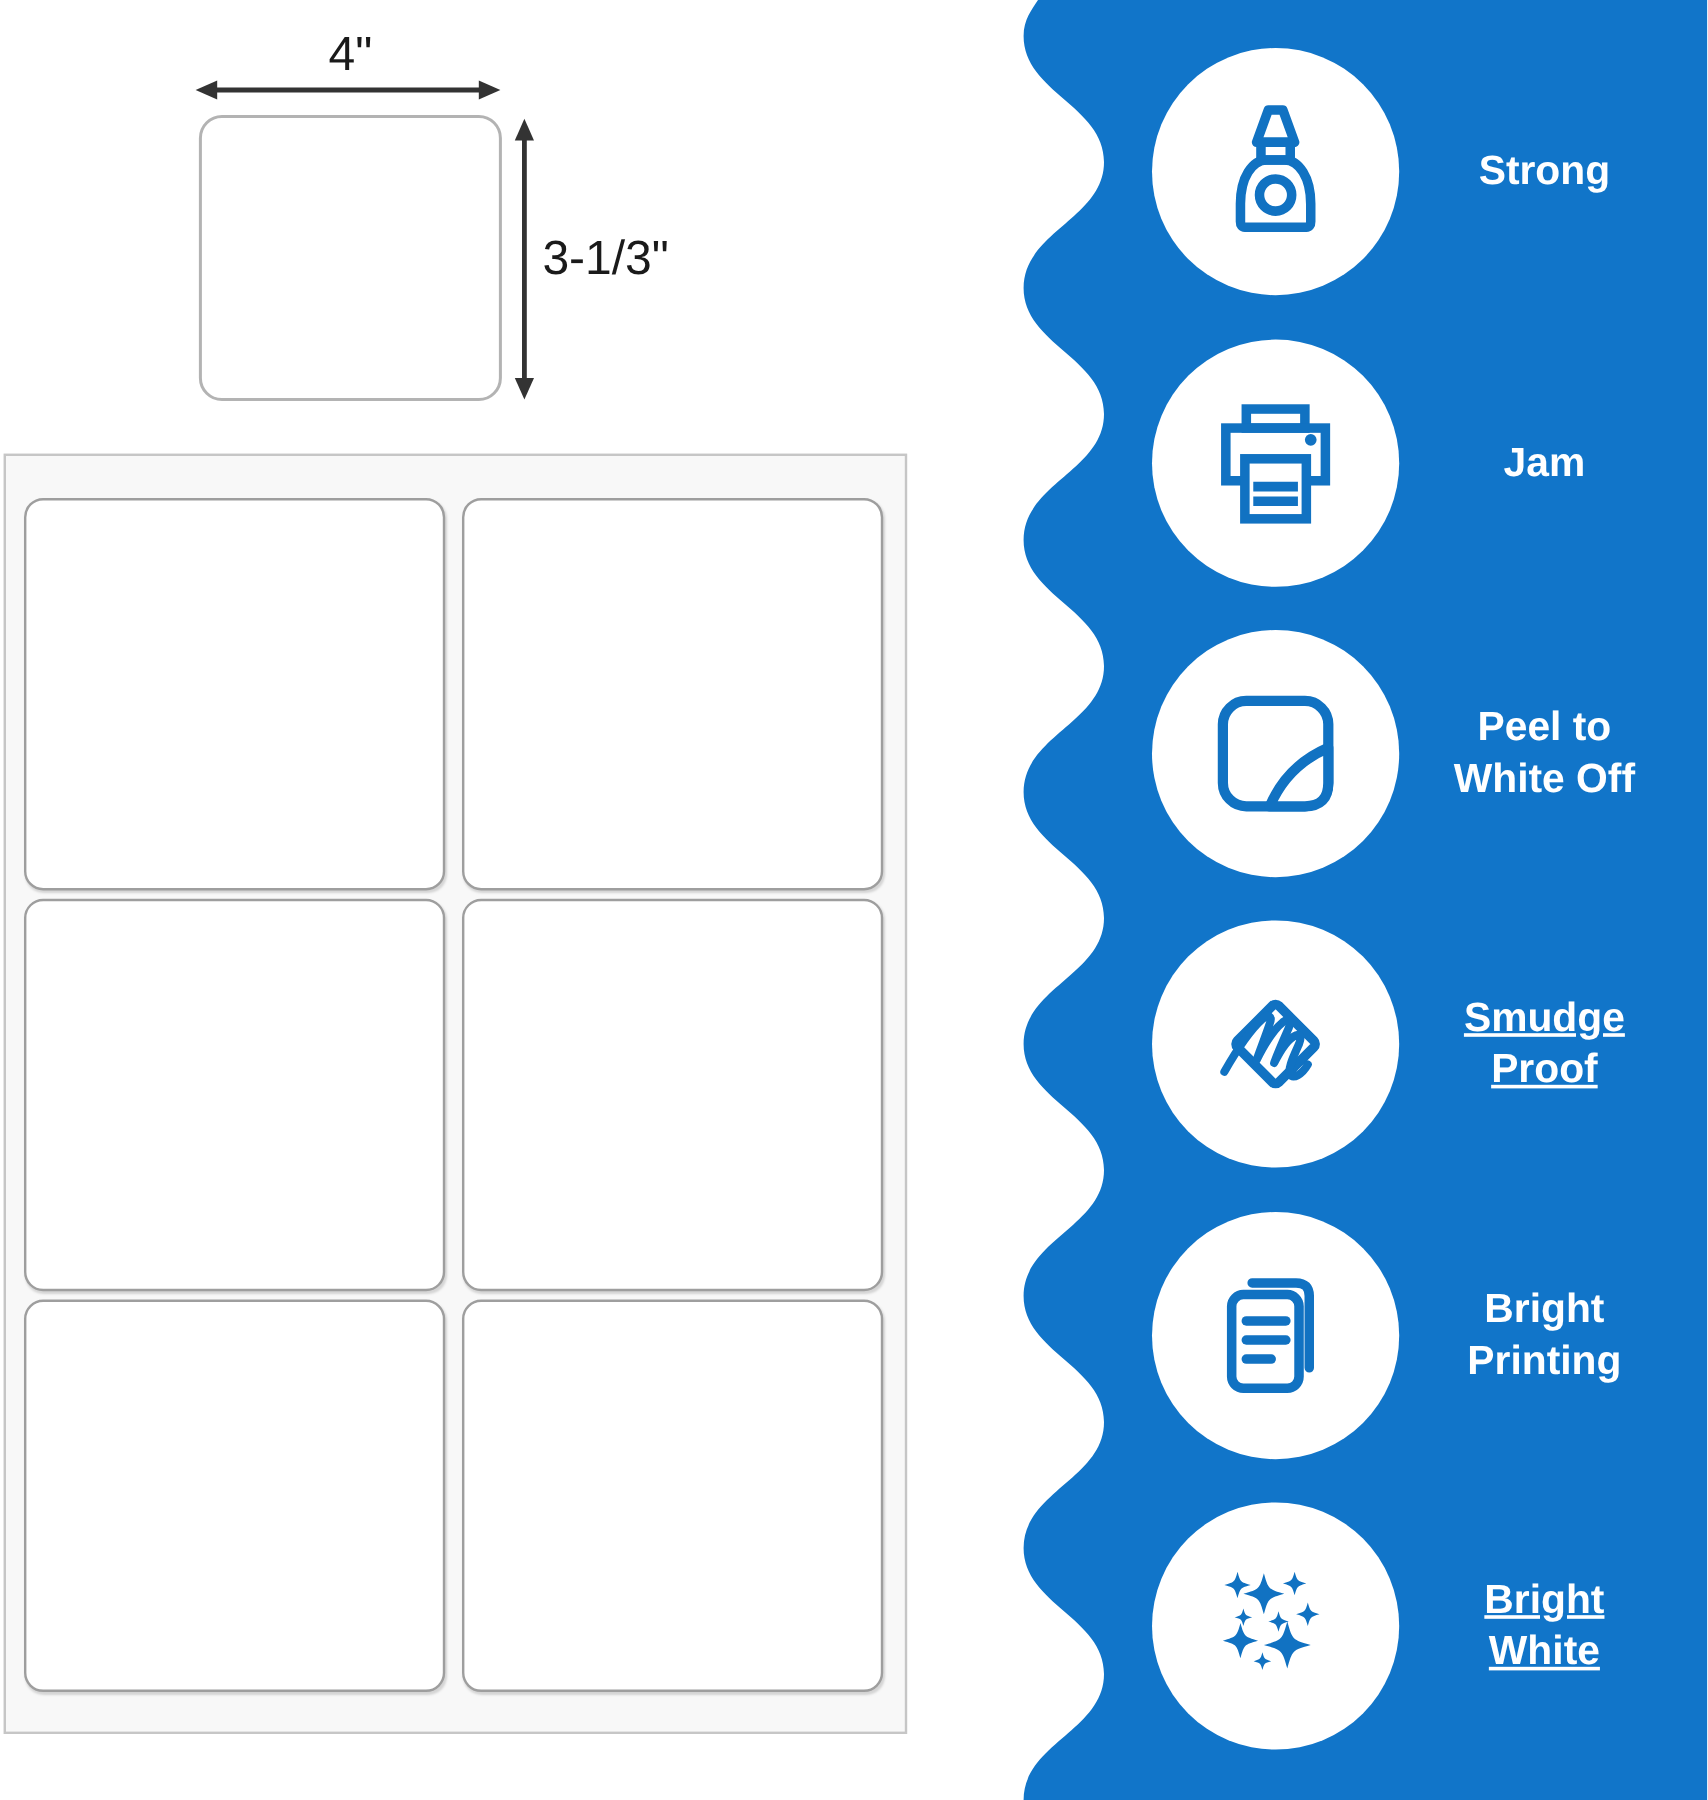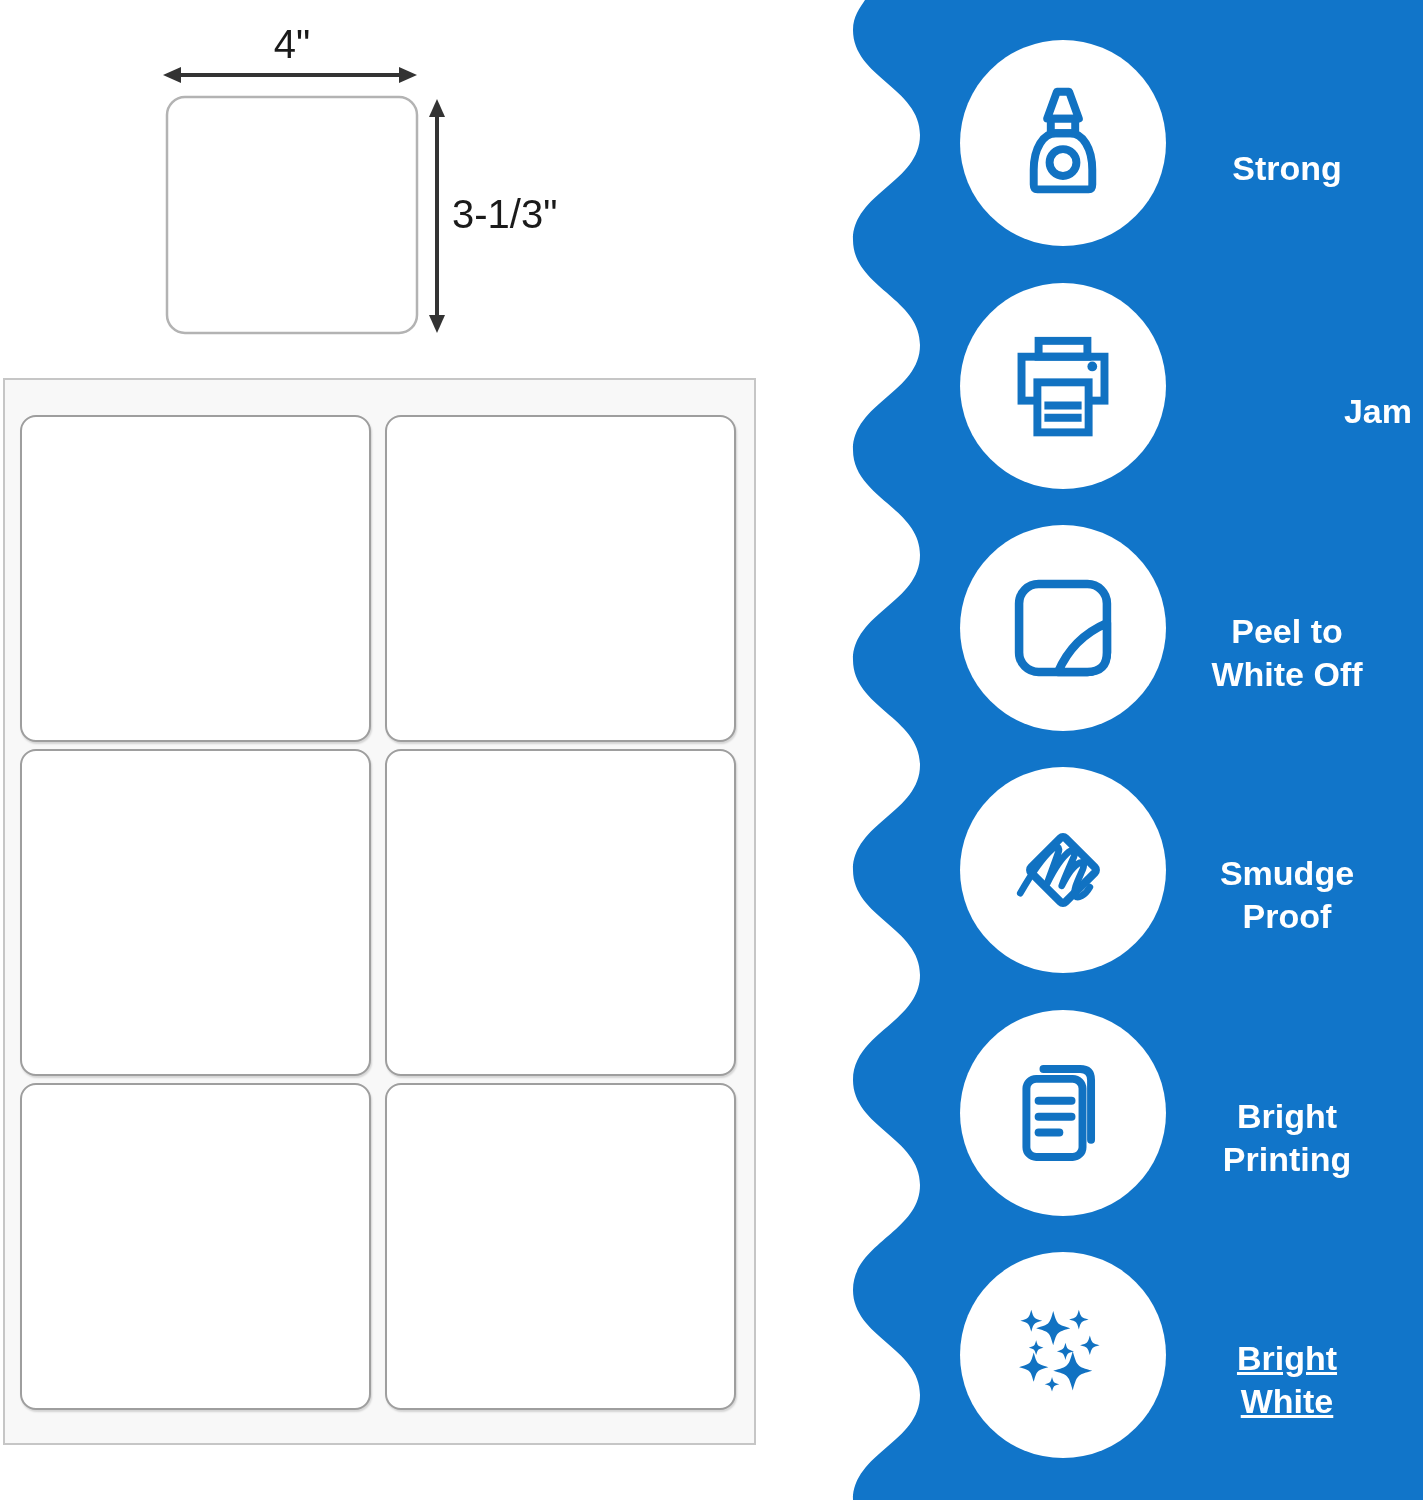--- a/index.html
+++ b/index.html
@@ -25,21 +25,21 @@
               box-shadow:1px 2px 2px rgba(0,0,0,0.15);}
 
   
   .wave-svg{position:absolute;left:0;top:0;pointer-events:none;}
   .wave-path{fill:var(--blue);}
 
   
   .feature-circle{position:absolute;left:960px;width:206px;height:206px;border-radius:50%;
                   background:#ffffff;display:flex;align-items:center;justify-content:center;}
   .feature-label{position:absolute;left:1162px;width:250px;transform:translateY(-50%);
-                 text-align:center;color:#ffffff;font-weight:bold;font-size:34px;line-height:43px;margin-top:25px;}
+                 text-align:center;color:#ffffff;font-weight:bold;font-size:34px;line-height:43px;}
   .icon{width:122px;height:122px;}
   .st{fill:none;stroke:var(--icon-blue);stroke-width:6.5;stroke-linecap:round;stroke-linejoin:round;}
   .stq{fill:none;stroke:var(--icon-blue);stroke-width:6.5;stroke-linejoin:miter;stroke-linecap:square;}
   .stw{fill:#ffffff;stroke:var(--icon-blue);stroke-width:6.5;stroke-linejoin:miter;}
   .stwr{fill:#ffffff;stroke:var(--icon-blue);stroke-width:7;stroke-linejoin:round;stroke-linecap:round;}
   .fl{fill:var(--icon-blue);stroke:none;}
 </style>
 </head>
 <body>
 
@@ -110,21 +110,21 @@
   <div class="feature-circle" style="top:283px;">
     <svg class="icon" viewBox="0 0 100 100">
       <rect class="stq" x="30" y="13" width="40" height="13"></rect>
       <rect class="stq" x="16" y="26" width="68" height="36"></rect>
       <circle class="fl" cx="74" cy="34" r="4"></circle>
       <rect class="stw" x="29" y="47" width="42" height="41"></rect>
       <line class="stq" x1="38" y1="66" x2="62" y2="66"></line>
       <line class="stq" x1="38" y1="76" x2="62" y2="76"></line>
     </svg>
   </div>
-  <div class="feature-label" style="top:386px;text-align:right;">
+  <div class="feature-label" style="top:386px;">
     <div>Jam</div>
   </div>
 
   <div class="feature-circle" style="top:525px;">
     <svg class="icon" viewBox="0 0 100 100">
       <rect class="stwr" x="14" y="14" width="72" height="72" rx="16"></rect>
       <path class="stwr" d="M46,86 Q58,58 86,46 L86,70 Q86,86 70,86 Z"></path>
     </svg>
   </div>
   <div class="feature-label" style="top:628px;">
@@ -133,21 +133,21 @@
   </div>
 
   <div class="feature-circle" style="top:767px;">
     <svg class="icon" viewBox="0 0 100 100">
       <rect class="st" x="30" y="30" width="40" height="40" rx="3" transform="rotate(45 50 50)"></rect>
       <path class="st" style="stroke-width:5.5" d="M15,69 C23,55 31,42 41,33 C45,29 48,31 46,36 C43,45 39,55 37,61
                C43,49 50,39 55,35 C59,32 61,34 59,39 C55,48 51,57 49,63
                C54,53 59,46 64,44 C67,43 68,45 66,50 C62,59 58,67 60,71 C62,74 68,71 72,64"></path>
     </svg>
   </div>
-  <div class="feature-label" style="top:870px;">
+  <div class="feature-label" style="top:870px;text-decoration:underline;">
     <div>Smudge</div>
     <div>Proof</div>
   </div>
 
   <div class="feature-circle" style="top:1010px;">
     <svg class="icon" viewBox="0 0 100 100">
       <path class="st" d="M34,14 H64 Q73,14 73,23 V72"></path>
       <rect class="stwr" style="stroke-width:6.5" x="20" y="22" width="46" height="64" rx="8"></rect>
       <line class="st" x1="30" y1="40" x2="57" y2="40"></line>
       <line class="st" x1="30" y1="53" x2="57" y2="53"></line>

